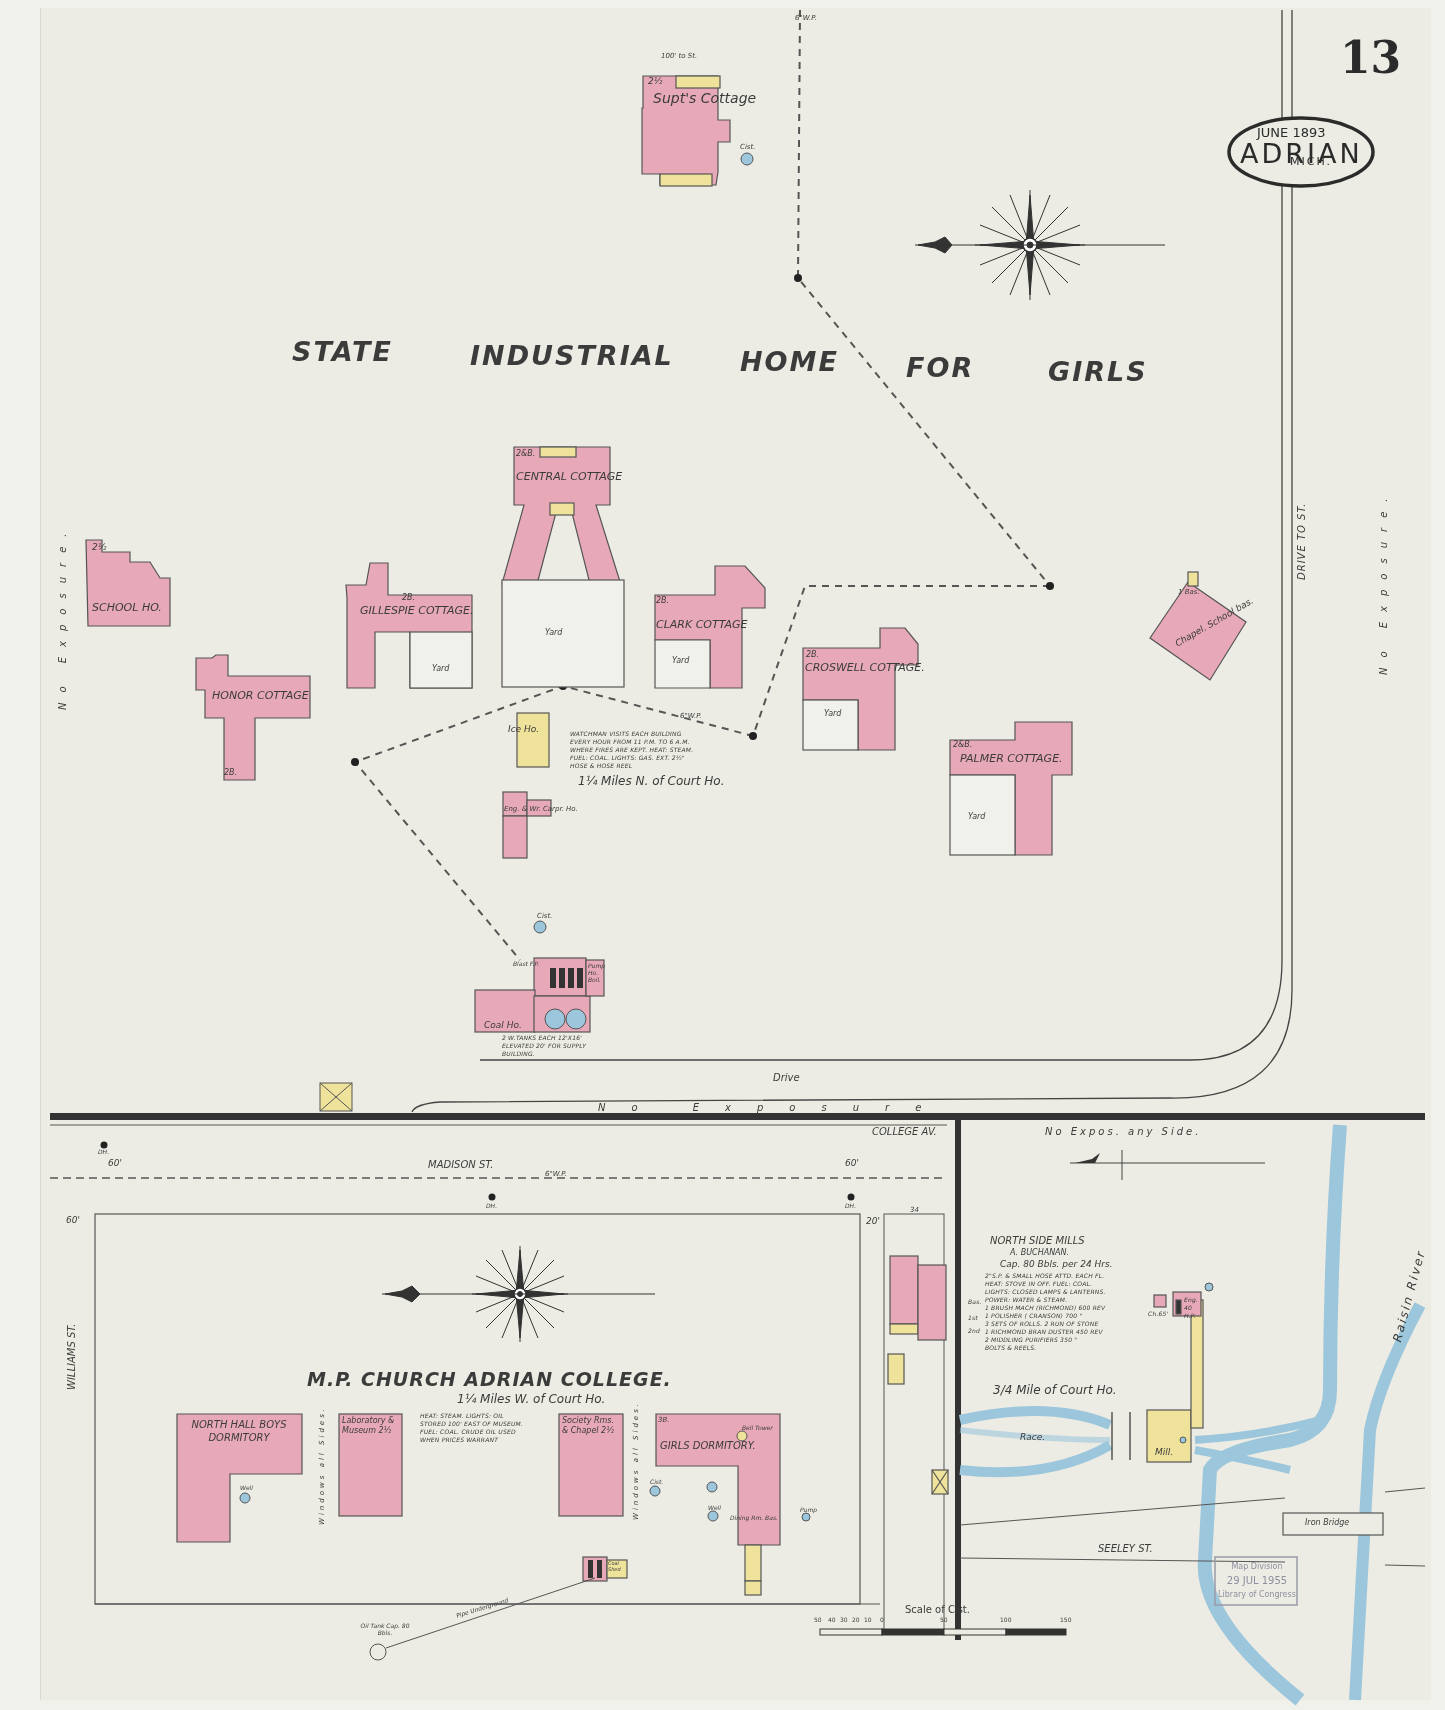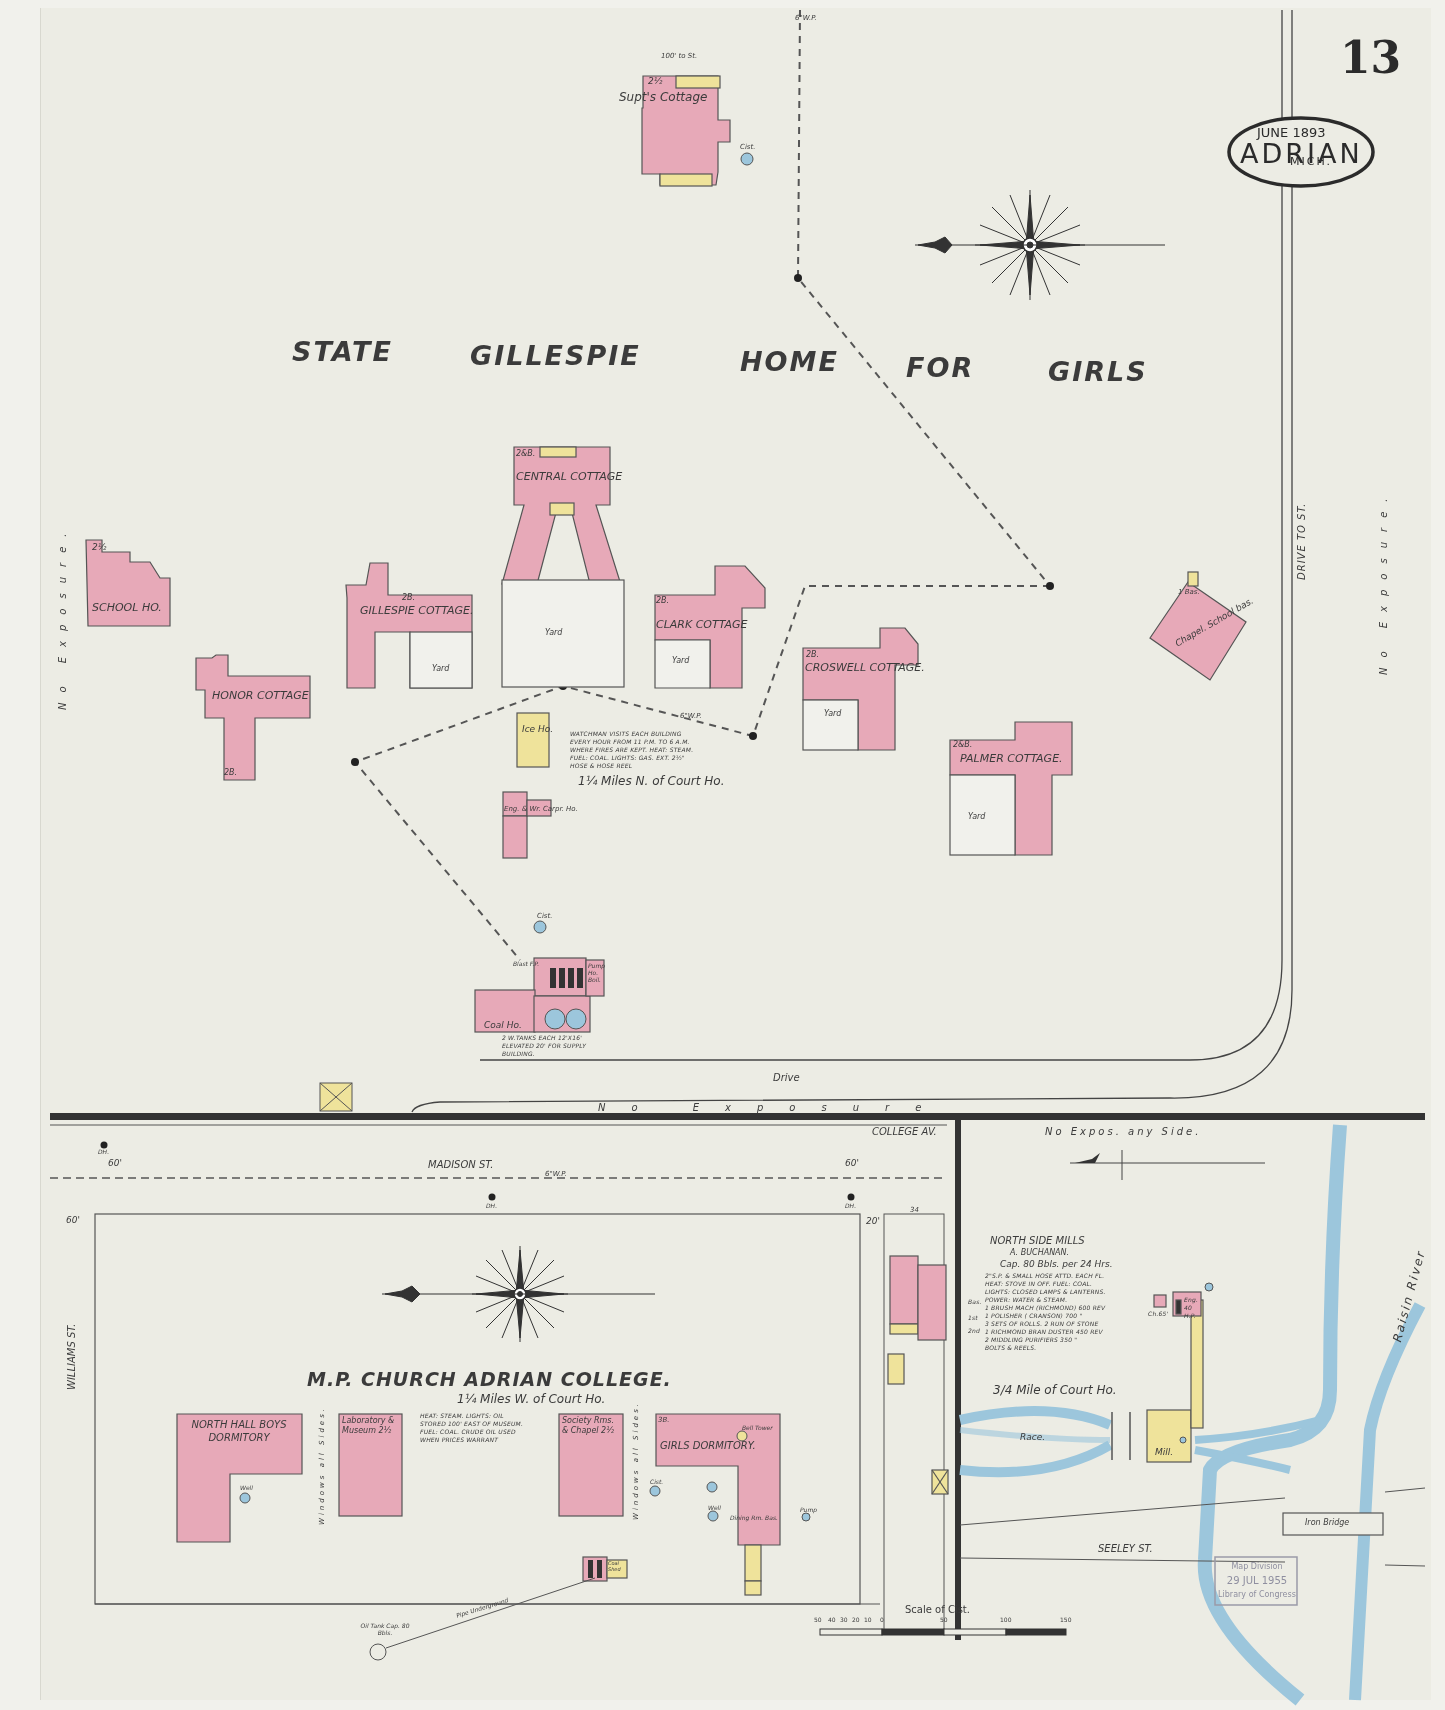--- a/index.html
+++ b/index.html
@@ -226,45 +226,45 @@
 
   <rect x="1215" y="1557" width="82" height="48" fill="none" stroke="#9a9aa8" stroke-width="1.5"></rect>
 </svg>
 
 <div class="lbl pagenum" style="left:1340px;top:32px;">13</div>
 <div class="lbl" style="left:1257px;top:125px;font-size:13px;font-style:normal;color:#2b2b2b;">JUNE 1893</div>
 <div class="lbl" style="left:1240px;top:138px;font-size:27px;font-style:normal;letter-spacing:3px;color:#2b2b2b;">ADRIAN</div>
 <div class="lbl" style="left:1290px;top:155px;font-size:11px;font-style:normal;letter-spacing:2px;color:#2b2b2b;">MICH.</div>
 
 <div class="lbl title" style="left:292px;top:336px;">STATE</div>
-<div class="lbl title" style="left:470px;top:340px;">GILLESPIE</div>
+<div class="lbl title" style="left:470px;top:340px;">INDUSTRIAL</div>
 <div class="lbl title" style="left:740px;top:346px;">HOME</div>
 <div class="lbl title" style="left:906px;top:352px;">FOR</div>
 <div class="lbl title" style="left:1048px;top:356px;">GIRLS</div>
 
 <div class="lbl sm" style="left:661px;top:52px;font-size:7px;">100' to St.</div>
 <div class="lbl" style="left:795px;top:14px;font-size:7px;">6"W.P.</div>
 
-<div class="lbl bname" style="left:619px;top:90px;font-size:12px;">Supt's Cottage</div>
+<div class="lbl bname" style="left:653px;top:90px;font-size:14px;">Supt's Cottage</div>
 <div class="lbl sm" style="left:648px;top:76px;">2½</div>
 <div class="lbl bname" style="left:516px;top:470px;">CENTRAL COTTAGE</div>
 <div class="lbl sm" style="left:516px;top:449px;font-size:8px;">2&amp;B.</div>
 <div class="lbl bname" style="left:92px;top:601px;">SCHOOL HO.</div>
 <div class="lbl sm" style="left:92px;top:542px;">2½</div>
 <div class="lbl bname" style="left:360px;top:604px;">GILLESPIE COTTAGE.</div>
 <div class="lbl sm" style="left:402px;top:593px;font-size:8px;">2B.</div>
 <div class="lbl bname" style="left:656px;top:618px;">CLARK COTTAGE</div>
 <div class="lbl sm" style="left:656px;top:596px;font-size:8px;">2B.</div>
 <div class="lbl bname" style="left:212px;top:689px;">HONOR COTTAGE</div>
 <div class="lbl sm" style="left:224px;top:768px;font-size:8px;">2B.</div>
 <div class="lbl bname" style="left:805px;top:661px;">CROSWELL COTTAGE.</div>
 <div class="lbl sm" style="left:806px;top:650px;font-size:8px;">2B.</div>
 <div class="lbl bname" style="left:960px;top:752px;">PALMER COTTAGE.</div>
 <div class="lbl sm" style="left:953px;top:740px;font-size:8px;">2&amp;B.</div>
-<div class="lbl sm" style="left:522px;top:724px;">Ice Ho.</div>
+<div class="lbl sm" style="left:508px;top:724px;">Ice Ho.</div>
 <div class="lbl sm" style="left:504px;top:805px;font-size:7px;">Eng. &amp; Wr.  Carpr. Ho.</div>
 <div class="lbl sm" style="left:1170px;top:617px;transform:rotate(-30deg);">Chapel. School bas.</div>
 <div class="lbl sm" style="left:1178px;top:588px;font-size:7px;">1 Bas.</div>
 <div class="lbl sm" style="left:484px;top:1020px;">Coal Ho.</div>
 
 <div class="lbl sm" style="left:545px;top:628px;font-size:8px;">Yard</div>
 <div class="lbl sm" style="left:432px;top:664px;font-size:8px;">Yard</div>
 <div class="lbl sm" style="left:672px;top:656px;font-size:8px;">Yard</div>
 <div class="lbl sm" style="left:824px;top:709px;font-size:8px;">Yard</div>
 <div class="lbl sm" style="left:968px;top:812px;font-size:8px;">Yard</div>

